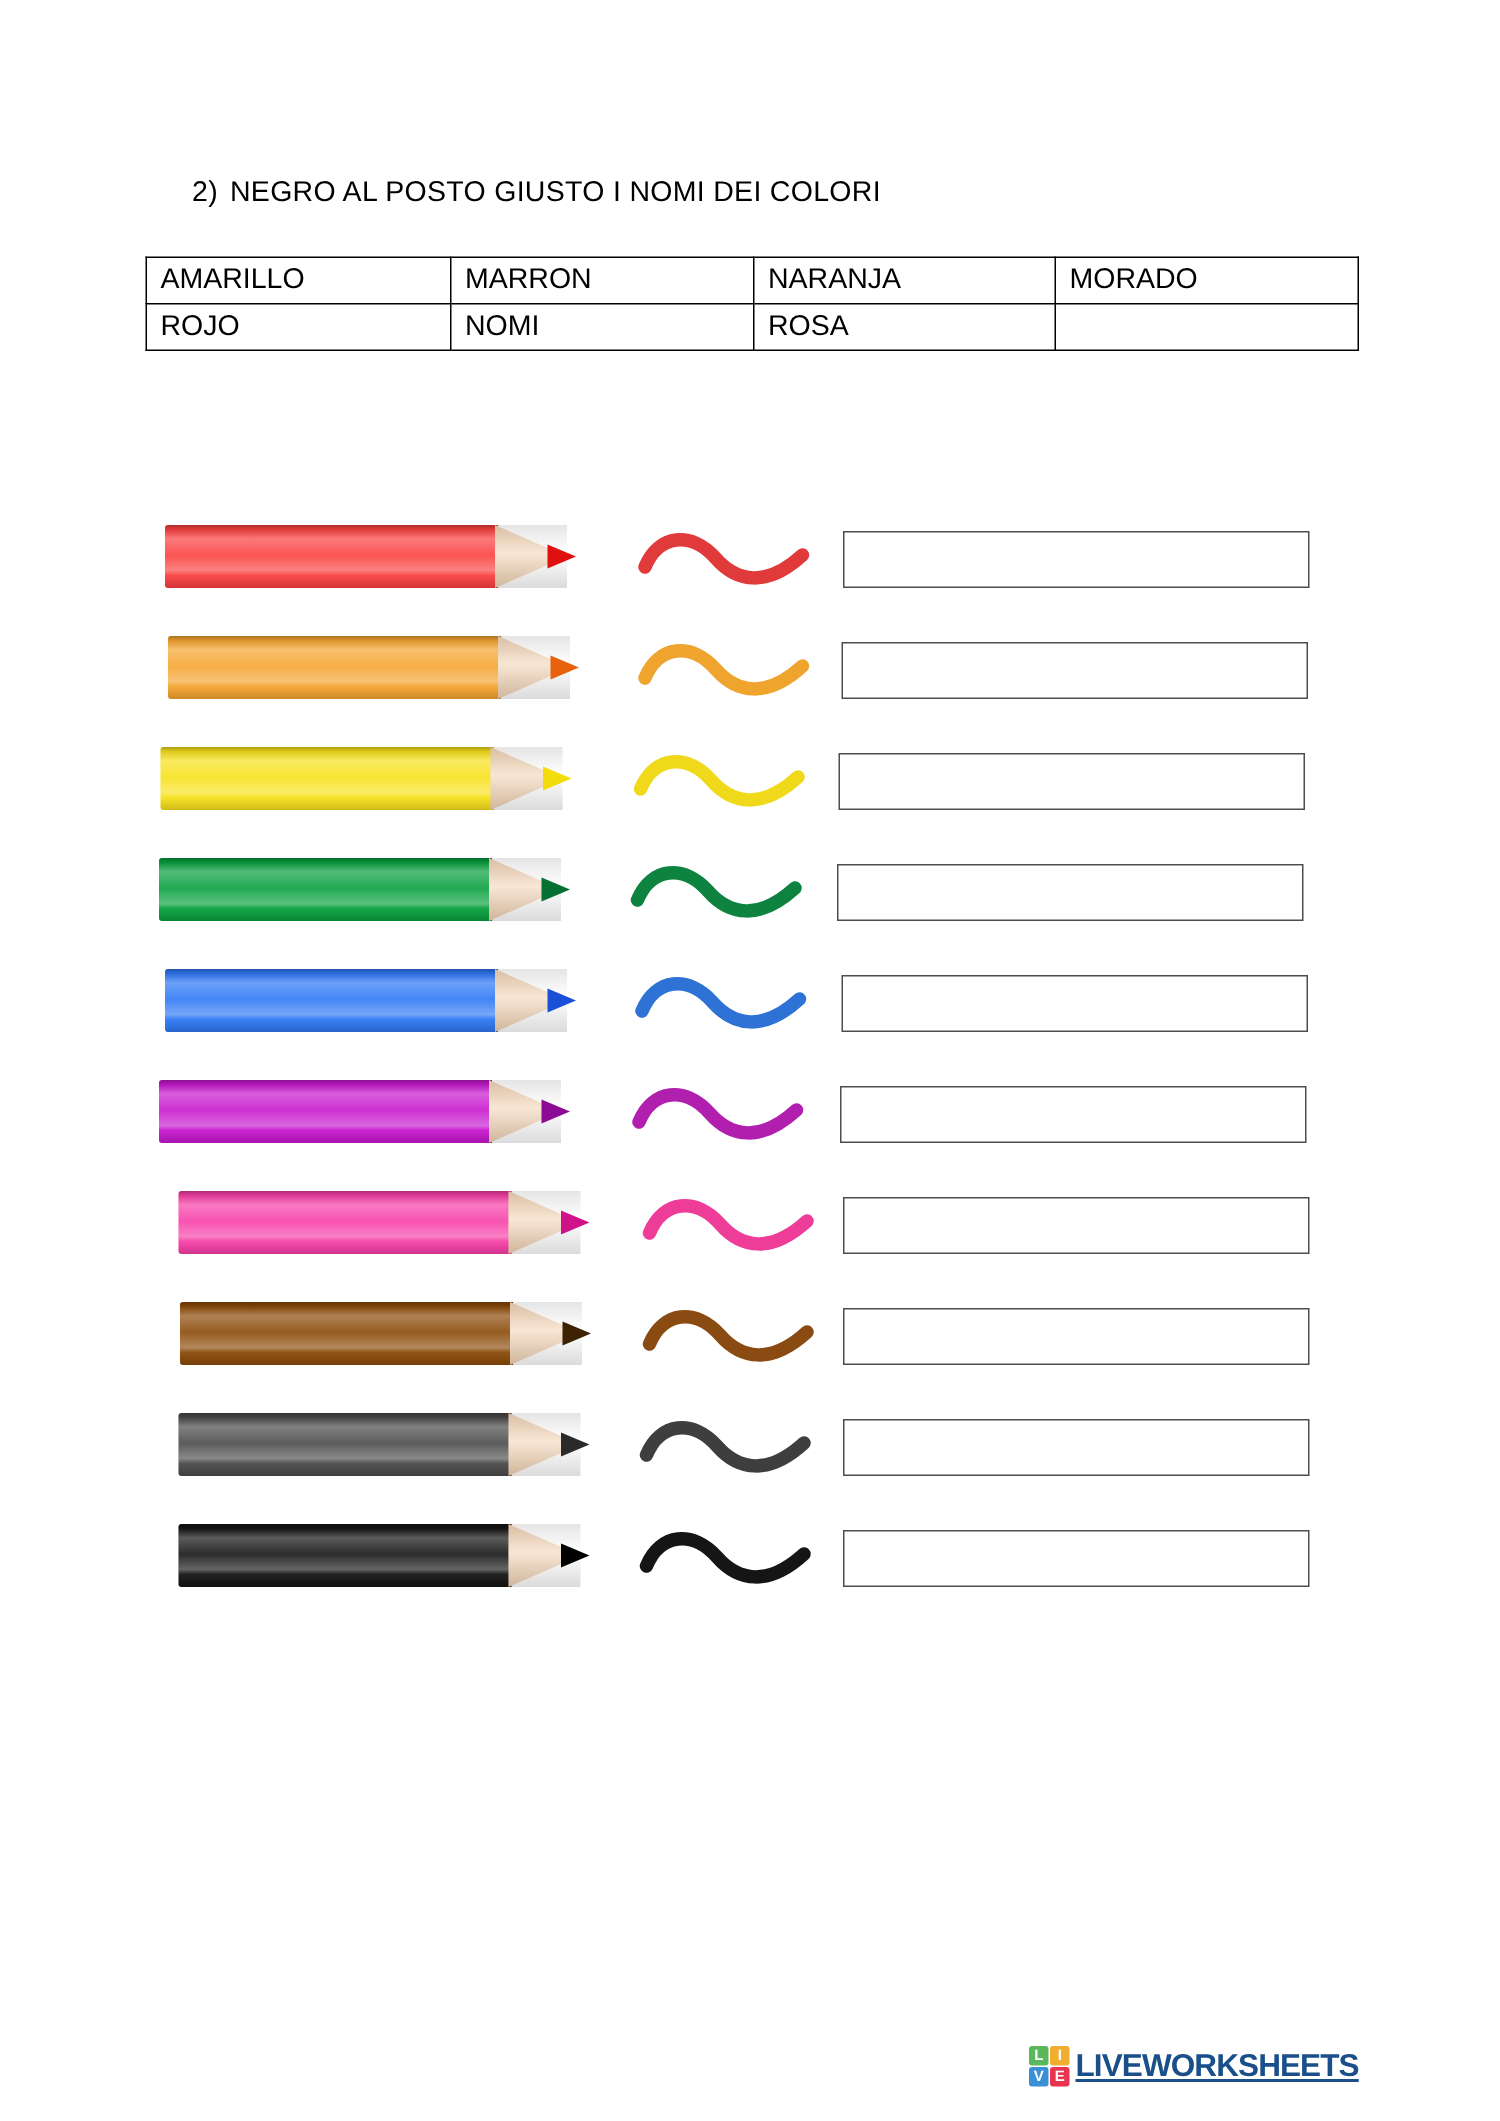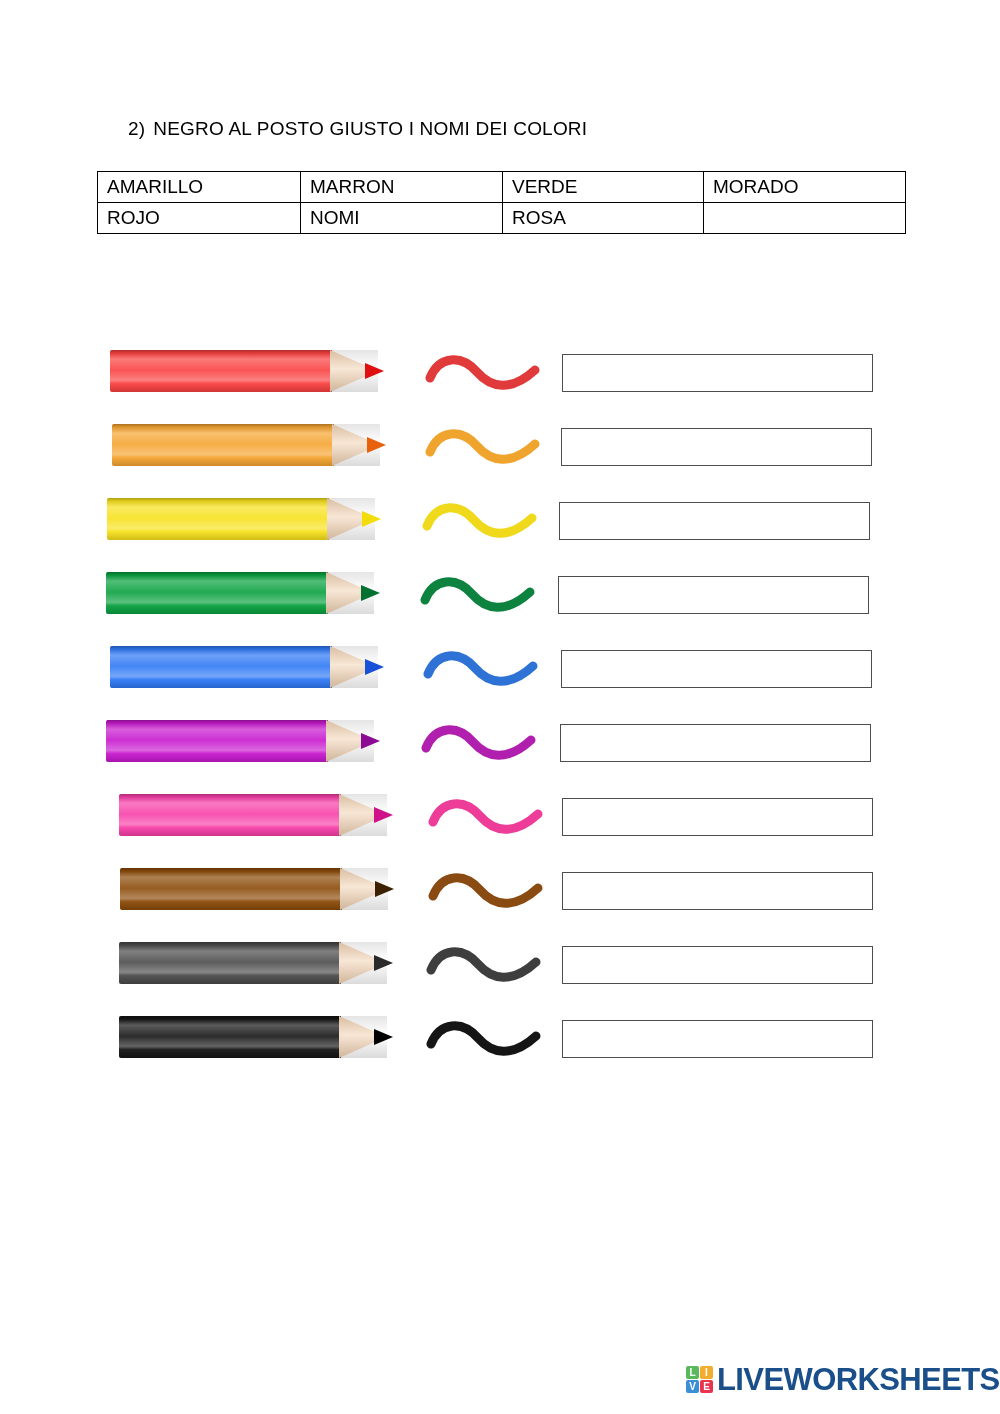--- a/index.html
+++ b/index.html
@@ -157,46 +157,47 @@
     display: flex;
     align-items: center;
     justify-content: center;
     font-size: 10px;
     font-weight: bold;
     color: #ffffff;
     border-radius: 2px;
     line-height: 1;
   }
   .lwword {
-    font-size: 31px;
+    font-size: 21px;
     font-weight: bold;
     letter-spacing: -.6px;
     color: #1a4f8a;
     line-height: 1;
+    text-decoration: underline;
   }
 </style>
 </head>
 <body>
 
 <div class="instruction">
   <span class="num">2)</span><span>NEGRO AL POSTO GIUSTO I NOMI DEI COLORI</span>
 </div>
 
 <table class="wordbank">
   <colgroup>
       <col class="c1">
       <col class="c2">
       <col class="c3">
       <col class="c4">
     </colgroup>
   <tbody>
     <tr>
       <td>AMARILLO</td>
       <td>MARRON</td>
-      <td>VERDE</td>
+      <td>NARANJA</td>
       <td>MORADO</td>
     </tr>
     <tr>
       <td>ROJO</td>
       <td>NOMI</td>
       <td>ROSA</td>
       <td></td>
     </tr>
   </tbody>
 </table>

